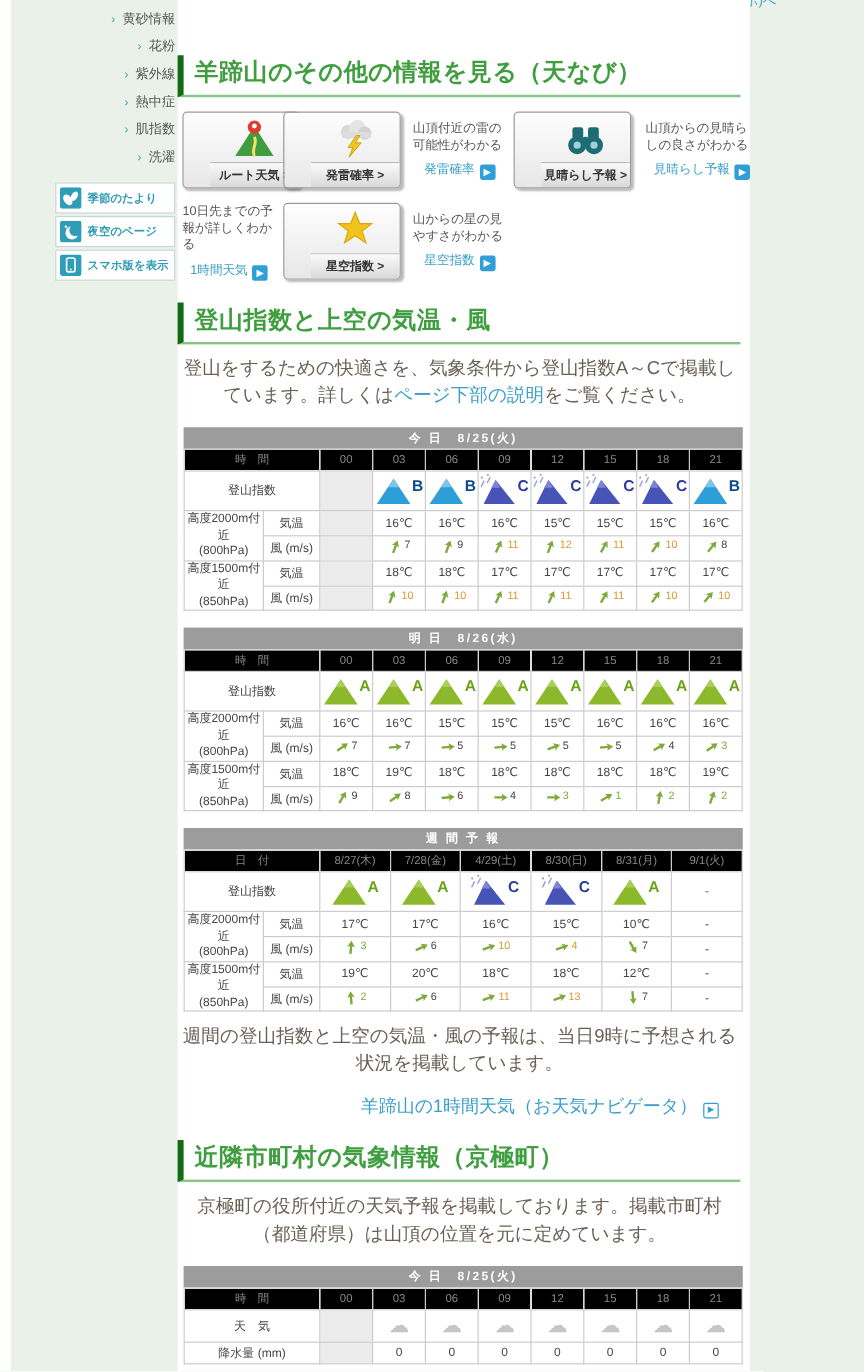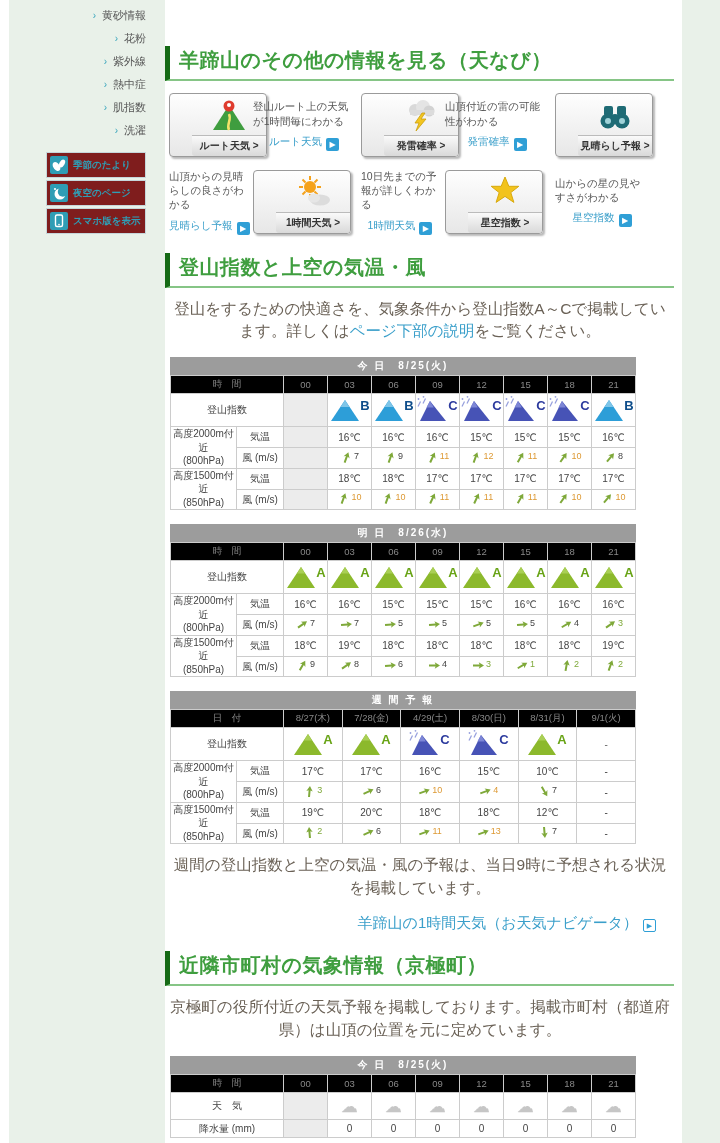--- a/index.html
+++ b/index.html
@@ -7,27 +7,27 @@
         font-family:"Liberation Sans","DejaVu Sans",sans-serif;}
   .left-strip{position:absolute;left:0;top:0;width:9px;height:100%;background:#fff;}
   .top-partial{position:absolute;top:-7px;left:500px;font-size:11px;color:#4aa0cc;white-space:nowrap;}
 
   
   .sidebar{position:absolute;left:46px;top:4px;width:100px;}
   .side-menu{list-style:none;margin:0;padding:0;text-align:right;}
   .side-menu li{font-size:11px;color:#555;padding:4px 0 4px 8px;cursor:pointer;}
   .side-menu li .gt{color:#3aa6bc;font-size:10px;margin-right:6px;}
   .side-boxes{margin-top:10px;}
-  .side-box{display:flex;align-items:center;background:#7f1d1d;border:1px solid #c6d6da;
+  .side-box{display:flex;align-items:center;background:#ffffff;border:1px solid #c6d6da;
             padding:3px 3px;margin-bottom:2px;cursor:pointer;}
   .side-box svg{flex:0 0 auto;}
   .side-box span.bl{font-size:9.5px;color:#2f9db5;margin-left:5px;font-weight:bold;}
 
   
-  .main{position:absolute;left:165px;top:0;width:517px;height:100%;background:#fff;}
+  .main{position:absolute;left:148px;top:0;width:477px;height:100%;background:#fff;}
   .sec{margin:0 8px 8px 0;padding:1px 0 5px 9px;border-left:5px solid #156a15;
        border-bottom:2px solid #86c586;color:#3f9e3f;font-size:20px;font-weight:bold;letter-spacing:.5px;}
   .sec.first{margin-top:46px;}
   .sec.later{margin-top:18px;}
   .para{margin:10px 10px 6px 3px;font-size:15.5px;color:#6a6156;line-height:1.48;text-align:center;}
   .tlink{color:#3a9fca;text-decoration:none;cursor:pointer;}
 
   
   .features{display:grid;grid-template-columns:78px 102px 78px 104px 94px;
             column-gap:6px;row-gap:12px;align-items:center;margin:12px 0 4px 4px;}
@@ -119,21 +119,20 @@
           <span class="fi">
             <svg width="40" height="34" viewBox="0 0 40 34">
               <polygon points="4,32 20,7 36,32" fill="#3f9d3f"></polygon>
               <path d="M20,32 C17,26 23,22 20,16" stroke="#f5e26a" stroke-width="2.5" fill="none"></path>
               <circle cx="20" cy="8" r="5.5" fill="#df3b2e"></circle>
               <circle cx="20" cy="7" r="2" fill="#fff"></circle>
             </svg>
           </span>
           <span class="feat-label">ルート天気 &gt;</span>
         </a>
-        <div class="feat-desc">登山ルート上の天気が1時間毎にわかる<a class="dl">ルート天気<span class="sq">▶</span></a></div>
         <a class="feat-btn">
           <span class="fi">
             <svg width="40" height="34" viewBox="0 0 40 34">
               <circle cx="14" cy="12" r="6" fill="#d9d9d9"></circle>
               <circle cx="22" cy="9" r="7" fill="#e4e4e4"></circle>
               <circle cx="28" cy="13" r="5.5" fill="#d2d2d2"></circle>
               <rect x="9" y="12" width="24" height="5" fill="#dcdcdc"></rect>
               <polygon points="21,15 14,25 18,25 15,33 25,21 20,21 24,15" fill="#f3c520" stroke="#caa00c" stroke-width="0.8"></polygon>
             </svg>
           </span>
@@ -148,40 +147,20 @@
               <circle cx="13" cy="23" r="7.5" fill="#1f6b75"></circle>
               <circle cx="27" cy="23" r="7.5" fill="#1f6b75"></circle>
               <circle cx="20" cy="20" r="4" fill="#1f6b75"></circle>
               <circle cx="13" cy="23" r="3" fill="#9fd2d8"></circle>
               <circle cx="27" cy="23" r="3" fill="#9fd2d8"></circle>
             </svg>
           </span>
           <span class="feat-label">見晴らし予報 &gt;</span>
         </a>
         <div class="feat-desc">山頂からの見晴らしの良さがわかる<a class="dl">見晴らし予報<span class="sq">▶</span></a></div>
-        <a class="feat-btn">
-          <span class="fi">
-            <svg width="40" height="34" viewBox="0 0 40 34">
-              <g stroke="#f5a21b" stroke-width="2">
-                <line x1="17" y1="2" x2="17" y2="6"></line>
-                <line x1="17" y1="20" x2="17" y2="24"></line>
-                <line x1="6" y1="13" x2="10" y2="13"></line>
-                <line x1="24" y1="13" x2="28" y2="13"></line>
-                <line x1="9.5" y1="5.5" x2="12.5" y2="8.5"></line>
-                <line x1="21.5" y1="17.5" x2="24.5" y2="20.5"></line>
-                <line x1="9.5" y1="20.5" x2="12.5" y2="17.5"></line>
-                <line x1="21.5" y1="8.5" x2="24.5" y2="5.5"></line>
-              </g>
-              <circle cx="17" cy="13" r="6" fill="#f5a21b"></circle>
-              <ellipse cx="27" cy="26" rx="10" ry="5.5" fill="#dcdcdc"></ellipse>
-              <ellipse cx="21" cy="24" rx="6" ry="4.5" fill="#e6e6e6"></ellipse>
-            </svg>
-          </span>
-          <span class="feat-label">1時間天気 &gt;</span>
-        </a>
         <div class="feat-desc">10日先までの予報が詳しくわかる<a class="dl">1時間天気<span class="sq">▶</span></a></div>
         <a class="feat-btn">
           <span class="fi">
             <svg width="40" height="34" viewBox="0 0 40 34">
               <polygon points="20,3 23.8,12.3 33.8,12.3 25.8,18.6 28.9,28.4 20,22.4 11.1,28.4 14.2,18.6 6.2,12.3 16.2,12.3" fill="#f2c31d" stroke="#d8a90e" stroke-width="1"></polygon>
             </svg>
           </span>
           <span class="feat-label">星空指数 &gt;</span>
         </a>
         <div class="feat-desc">山からの星の見やすさがわかる<a class="dl">星空指数<span class="sq">▶</span></a></div>

